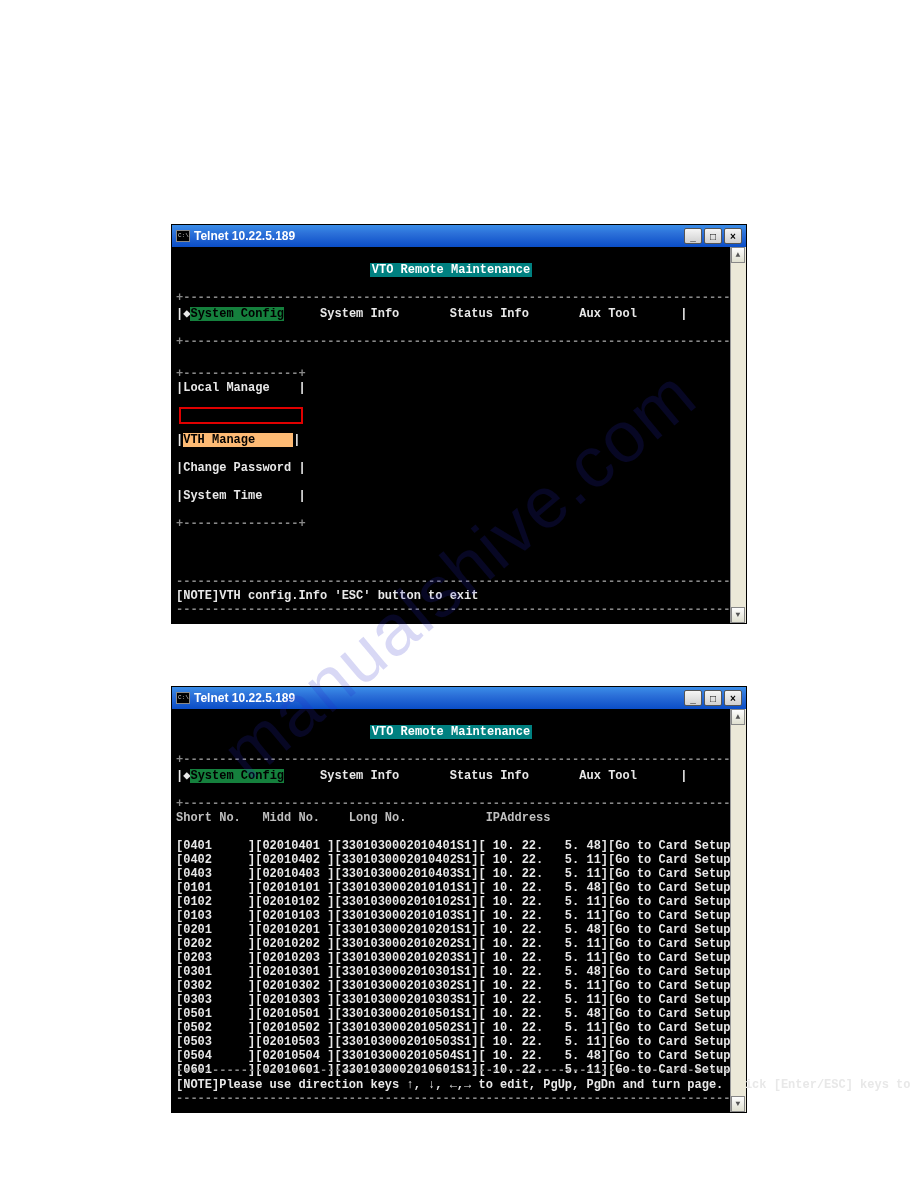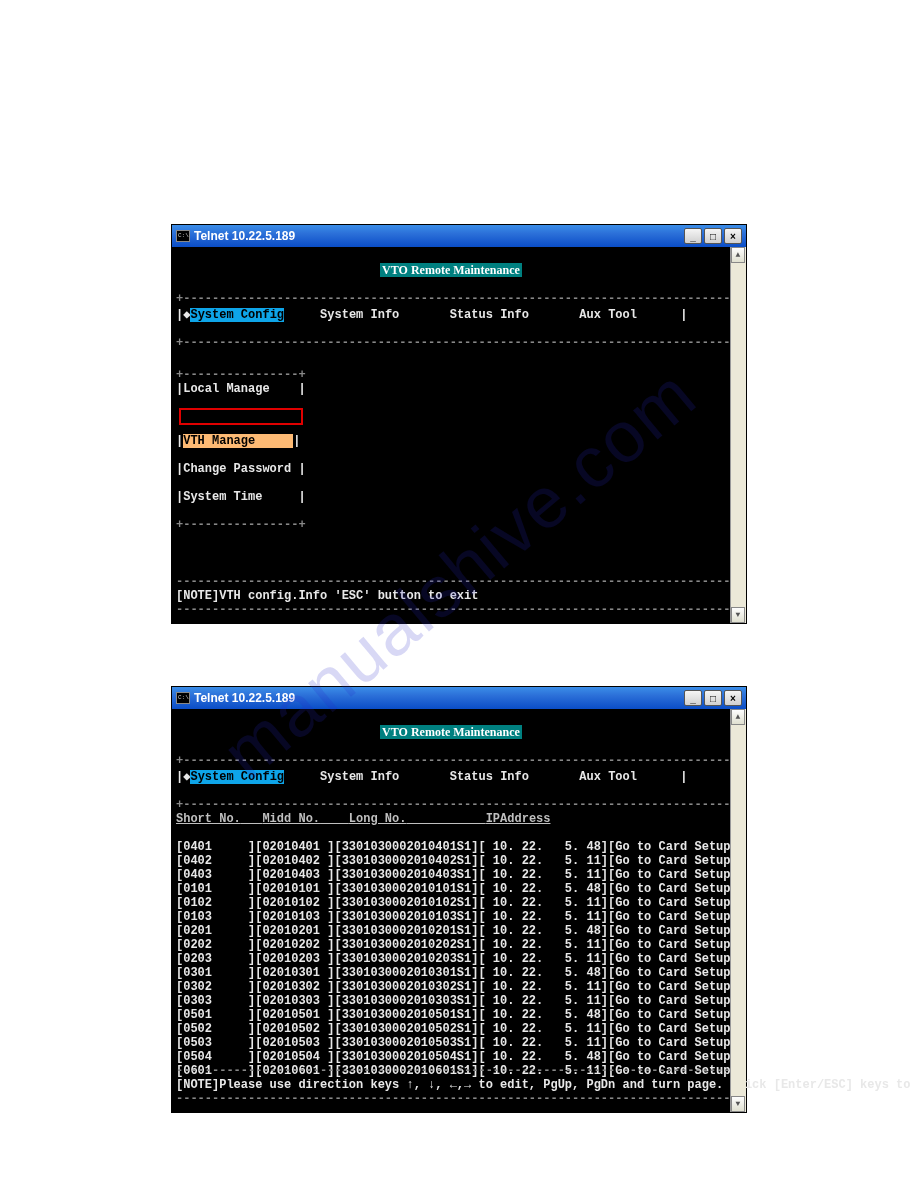--- a/index.html
+++ b/index.html
@@ -105,39 +105,39 @@
     position: absolute;
     left: 0;
     display: flex;
     align-items: center;
     justify-content: center;
     font-size: 8px;
     color: #555;
   }
   .sb-up { top: 0; }
   .sb-down { bottom: 0; }
-  .header-line { color: #fff; background: #008080; padding: 0 2px; font-family: Liberation Serif, serif; }
+  .header-line { color: #fff; background: #008080; padding: 0 2px; }
   .menu-row { margin-top: 2px; }
-  .tab-active { background: #0ea5e9; color: #000; }
+  .tab-active { background: #15803d; color: #000; }
   .dashline { color: #888; }
   .submenu { margin-top: 4px; }
   .sub-item { display: block; }
   .sub-selected-wrap { position: relative; display: inline-block; }
   .sub-selected-text { background: #fdba74; color: #000; display: inline-block; min-width: 110px; margin-top: 24px; }
   .red-box {
     position: absolute;
     border: 2px solid #e00000;
     top: -2px;
     left: -4px;
     width: 124px;
     height: 17px;
     pointer-events: none;
   }
   .note-area { position: absolute; bottom: 6px; left: 4px; right: 4px; }
-  .colhdr { color: #bfbfbf; text-decoration: underline; }
+  .colhdr { color: #bfbfbf; }
 </style>
 </head>
 <body>
 
 <div class="watermark">manualshive.com</div>
 
 <div class="term-window win1">
   <div class="titlebar">
     <div class="tb-left">
       <span class="tb-icon"></span>

